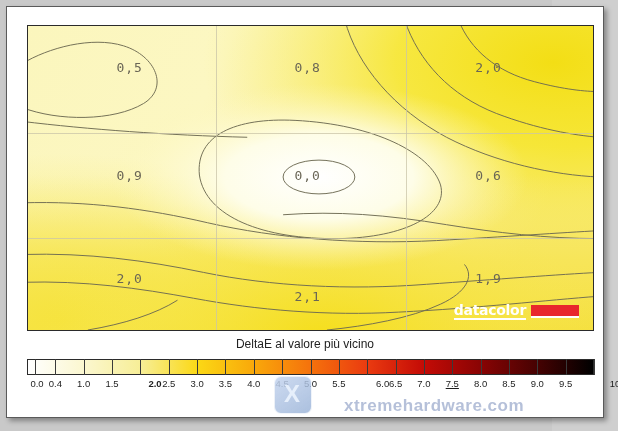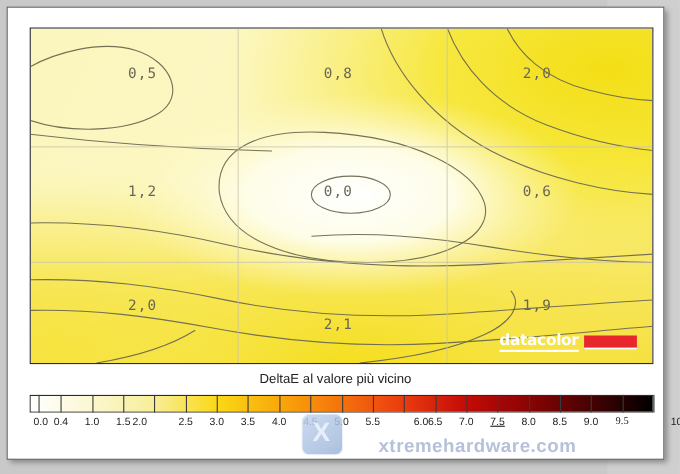--- a/index.html
+++ b/index.html
@@ -156,21 +156,21 @@
       </svg>
 
       <div class="grid-line grid-v" style="left:188px;"></div>
       <div class="grid-line grid-v" style="left:378px;"></div>
       <div class="grid-line grid-h" style="top:107px;"></div>
       <div class="grid-line grid-h" style="top:212px;"></div>
 
       <div class="clabel" style="left:18.0%;top:13.5%;">0,5</div>
       <div class="clabel" style="left:49.5%;top:13.5%;">0,8</div>
       <div class="clabel" style="left:81.5%;top:13.5%;">2,0</div>
-      <div class="clabel" style="left:18.0%;top:49.0%;">1,2</div>
+      <div class="clabel" style="left:18.0%;top:49.0%;">0,9</div>
       <div class="clabel" style="left:49.5%;top:49.0%;">0,0</div>
       <div class="clabel" style="left:81.5%;top:49.0%;">0,6</div>
       <div class="clabel" style="left:18.0%;top:83.0%;">2,0</div>
       <div class="clabel" style="left:49.5%;top:83.0%;margin-top:18px;">2,1</div>
       <div class="clabel" style="left:81.5%;top:83.0%;">1,9</div>
 
       <div id="logo">
         <span id="logo-text">datacolor</span>
         <span id="logo-bar"></span>
       </div>
@@ -203,36 +203,36 @@
           <div class="cb-tick" style="left: 510.3px;"></div>
           <div class="cb-tick" style="left: 538.6px;"></div>
           <div class="cb-tick" style="left: 567px;"></div>
           <div class="cb-tick" style="left: 8px;"></div>
         </div>
       <div id="cbar-labels">
           <div class="cb-lab" style="left: 10px;">0.0</div>
           <div class="cb-lab" style="left: 28.4px;">0.4</div>
           <div class="cb-lab" style="left: 56.7px;">1.0</div>
           <div class="cb-lab" style="left: 85px;">1.5</div>
-          <div class="cb-lab" style="left: 100px;">2.0</div>
+          <div class="cb-lab" style="left: 128px; font-weight: bold;">2.0</div>
           <div class="cb-lab" style="left: 141.8px;">2.5</div>
           <div class="cb-lab" style="left: 170.1px;">3.0</div>
           <div class="cb-lab" style="left: 198.4px;">3.5</div>
           <div class="cb-lab" style="left: 226.8px;">4.0</div>
           <div class="cb-lab" style="left: 255.2px;">4.5</div>
           <div class="cb-lab" style="left: 283.5px;">5.0</div>
           <div class="cb-lab" style="left: 311.9px;">5.5</div>
           <div class="cb-lab" style="left: 340.2px; padding-left: 31px;">6.0</div>
           <div class="cb-lab" style="left: 368.6px;">6.5</div>
           <div class="cb-lab" style="left: 396.9px;">7.0</div>
           <div class="cb-lab" style="left: 425.3px; text-decoration: underline;">7.5</div>
           <div class="cb-lab" style="left: 453.6px;">8.0</div>
           <div class="cb-lab" style="left: 481.9px;">8.5</div>
           <div class="cb-lab" style="left: 510.3px;">9.0</div>
-          <div class="cb-lab" style="left: 538.6px; font-family: Liberation Serif, serif;">9.5</div>
+          <div class="cb-lab" style="left: 538.6px;">9.5</div>
           <div class="cb-lab" style="left: 556px; margin-left: 36px;">10.0</div>
         </div>
     </div>
   </div>
 
   <div id="wm">
     <div id="wm-badge"></div>
     <div id="wm-x">X</div>
     <div id="wm-text">xtremehardware.com</div>
   </div>

